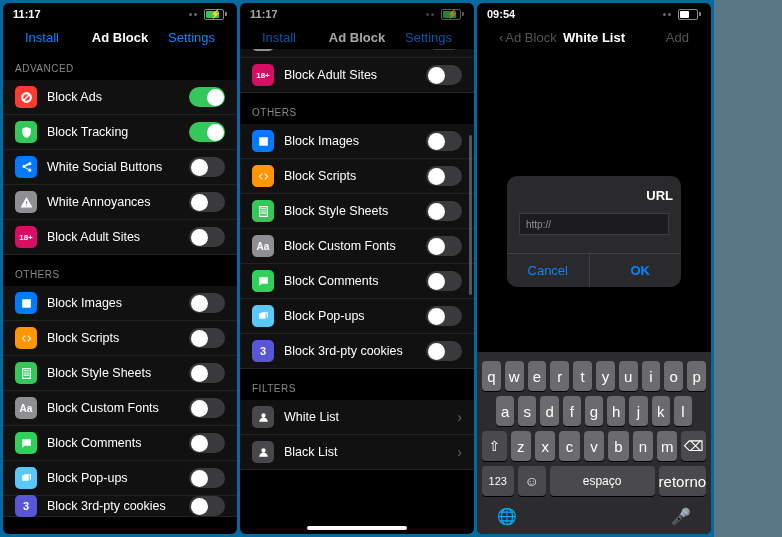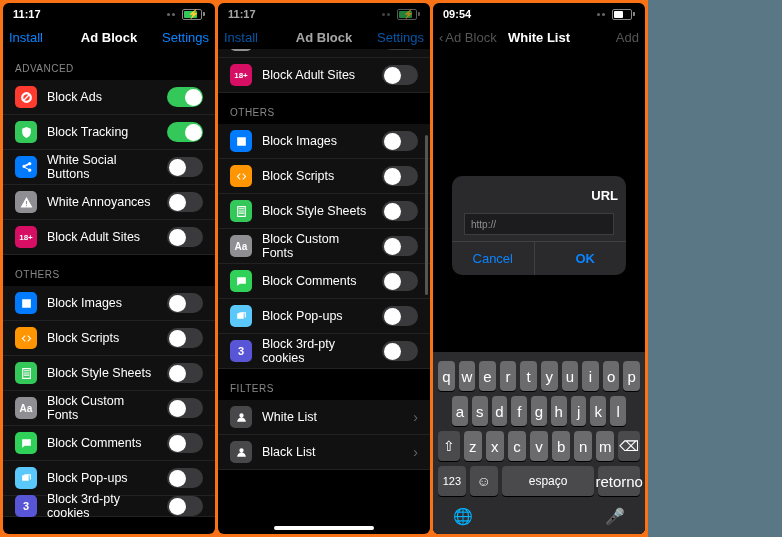--- a/index.html
+++ b/index.html
@@ -10,39 +10,39 @@
     --header-txt:#888;
     --txt:#fff;
     --key:#6b6b6d;
     --key-dark:#4a4a4c;
     --kbd-bg:#1f2022;
     --track:#3a3a3c;
     --green:#34c759;
   }
   html,body{margin:0;padding:0;background:#5a7785;}
   body{font-family:-apple-system,Helvetica,Arial,sans-serif;font-size:12px;color:var(--txt);}
-  .stage{width:648px;height:537px;background:#f97316;position:relative;display:flex;gap:3px;padding:3px;box-sizing:border-box;}
+  .stage{width:714px;height:537px;background:#0369a1;position:relative;display:flex;gap:3px;padding:3px;box-sizing:border-box;}
   .phone{flex:1;background:var(--bg);border-radius:6px;position:relative;overflow:hidden;display:flex;flex-direction:column;}
   
   .dim-top::before{content:"";position:absolute;top:0;left:0;right:0;height:46px;background:rgba(0,0,0,.35);pointer-events:none;z-index:3;}
   
   .status{height:22px;display:flex;align-items:center;justify-content:space-between;padding:0 10px;font-size:11px;font-weight:600;}
   .status .right{display:flex;align-items:center;gap:3px;}
   .sig{display:inline-flex;align-items:flex-end;gap:1px;}
   .sig i{width:2px;background:#fff;display:inline-block;border-radius:1px;}
   .sig i:nth-child(1){height:3px}.sig i:nth-child(2){height:5px}.sig i:nth-child(3){height:7px}.sig i:nth-child(4){height:9px;background:#555}
   .sig.dots i{width:3px;height:3px;border-radius:50%;background:#666;margin-right:1px}
   .sig.dots i:nth-child(2){background:#666}
   .batt{display:inline-flex;align-items:center;gap:1px;}
   .batt-body{width:18px;height:9px;border:1px solid #888;border-radius:2px;position:relative;}
   .batt-fill{position:absolute;left:1px;top:1px;bottom:1px;width:70%;background:#34c759;border-radius:1px;}
   .batt-tip{width:2px;height:4px;background:#888;border-radius:0 1px 1px 0;}
   .bolt{position:absolute;left:5px;top:-1px;color:#fff;font-size:9px;line-height:11px;}
   
-  .nav{height:24px;display:flex;align-items:center;justify-content:space-between;padding:0 6px;font-size:13px;}
+  .nav{height:24px;display:flex;align-items:center;justify-content:space-between;padding:0 22px;font-size:13px;}
   .nav .mid{position:absolute;left:0;right:0;text-align:center;font-weight:600;pointer-events:none;}
   .nav .l,.nav .r{color:var(--accent);z-index:1;}
   .nav .r.dim,.nav .l.dim{color:#555}
   .nav .back{display:inline-flex;align-items:center;color:#555;gap:2px;}
   
   .scroll{flex:1;overflow:hidden;position:relative;}
   .section-h{font-size:10px;letter-spacing:.5px;color:var(--header-txt);padding:14px 12px 6px;text-transform:uppercase;}
   .row{display:flex;align-items:center;height:34px;padding:0 12px;background:var(--cell);border-bottom:1px solid var(--sep);gap:10px;}
   .row .lbl{flex:1;font-size:12.5px;}
   .ico{width:22px;height:22px;border-radius:5px;display:flex;align-items:center;justify-content:center;flex:none;}
@@ -53,21 +53,21 @@
   .switch.on .knob{left:auto;right:1.5px;}
   .chev{color:#666;font-size:14px;}
   
   .sb{position:absolute;right:2px;top:86px;width:3px;height:160px;background:#555;border-radius:2px;}
   
   .homebar{position:absolute;bottom:4px;left:50%;transform:translateX(-50%);width:100px;height:4px;border-radius:2px;background:#fff;}
   
   .p3-body{flex:1;position:relative;background:#000;}
   .dialog{position:absolute;left:50%;top:127px;transform:translateX(-50%);width:174px;background:#2a2a2c;border-radius:10px;overflow:hidden;font-size:12px;}
   .dialog .title{text-align:right;font-weight:600;padding:12px 8px 8px;font-size:13px;}
-  .dialog .field{margin:2px 12px 6px;height:20px;background:#1c1c1e;border:1px solid #3d3d3f;border-radius:0;padding:0 6px;color:#8e8e93;font-size:10px;display:flex;align-items:center;text-align:right;}
+  .dialog .field{margin:2px 12px 18px;height:20px;background:#1c1c1e;border:1px solid #3d3d3f;border-radius:0;padding:0 6px;color:#8e8e93;font-size:10px;display:flex;align-items:center;text-align:right;}
   .dialog .btns{display:flex;border-top:1px solid #404042;gap:10px;}
   .dialog .btns div{flex:1;text-align:center;padding:9px 0;color:var(--accent);font-size:13px;}
   .dialog .btns div:first-child{border-right:1px solid #404042;}
   .dialog .btns div:last-child{font-weight:600;}
   
   .kbd{position:absolute;bottom:0;left:0;right:0;background:#2c2c2e;padding:4px 2px 6px;}
   .krow{display:flex;justify-content:center;gap:4px;margin:5px 3px;}
   .key{background:var(--key);color:#fff;border-radius:4px;height:30px;flex:1;display:flex;align-items:center;justify-content:center;font-size:15px;box-shadow:0 1px 0 #000;min-width:0;}
   .key.dark{background:var(--key-dark);}
   .key.space{flex:4;font-size:12px;}

